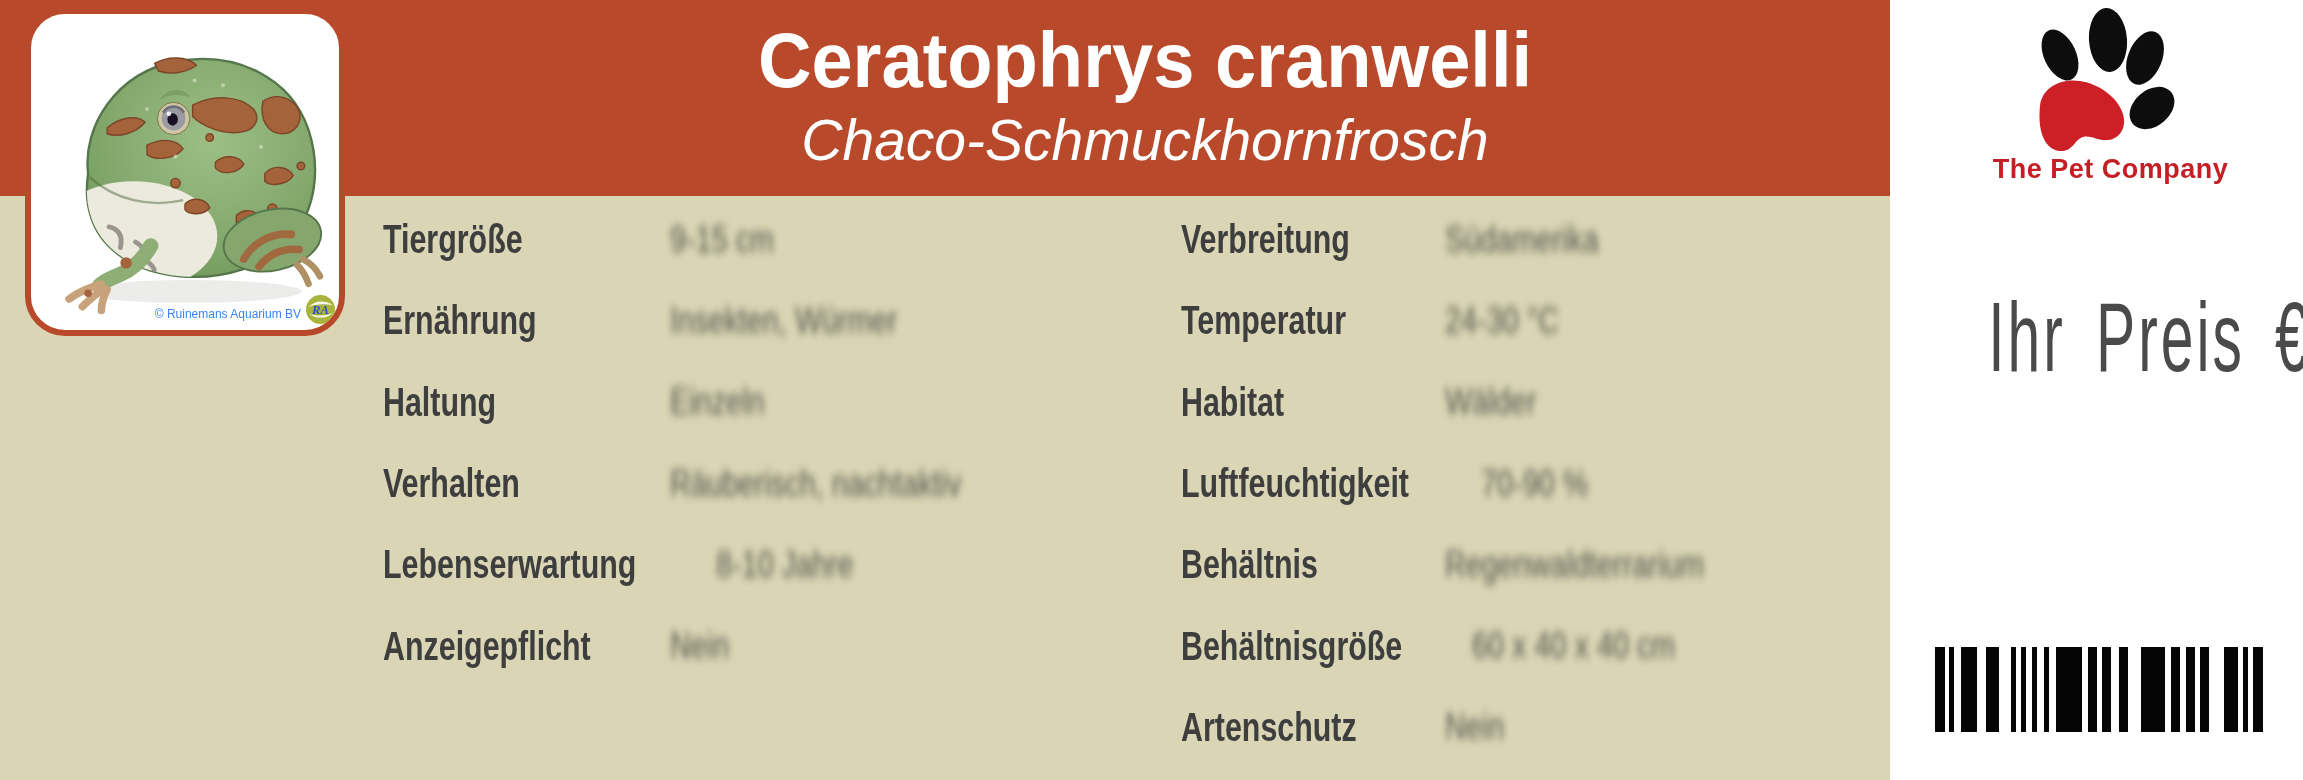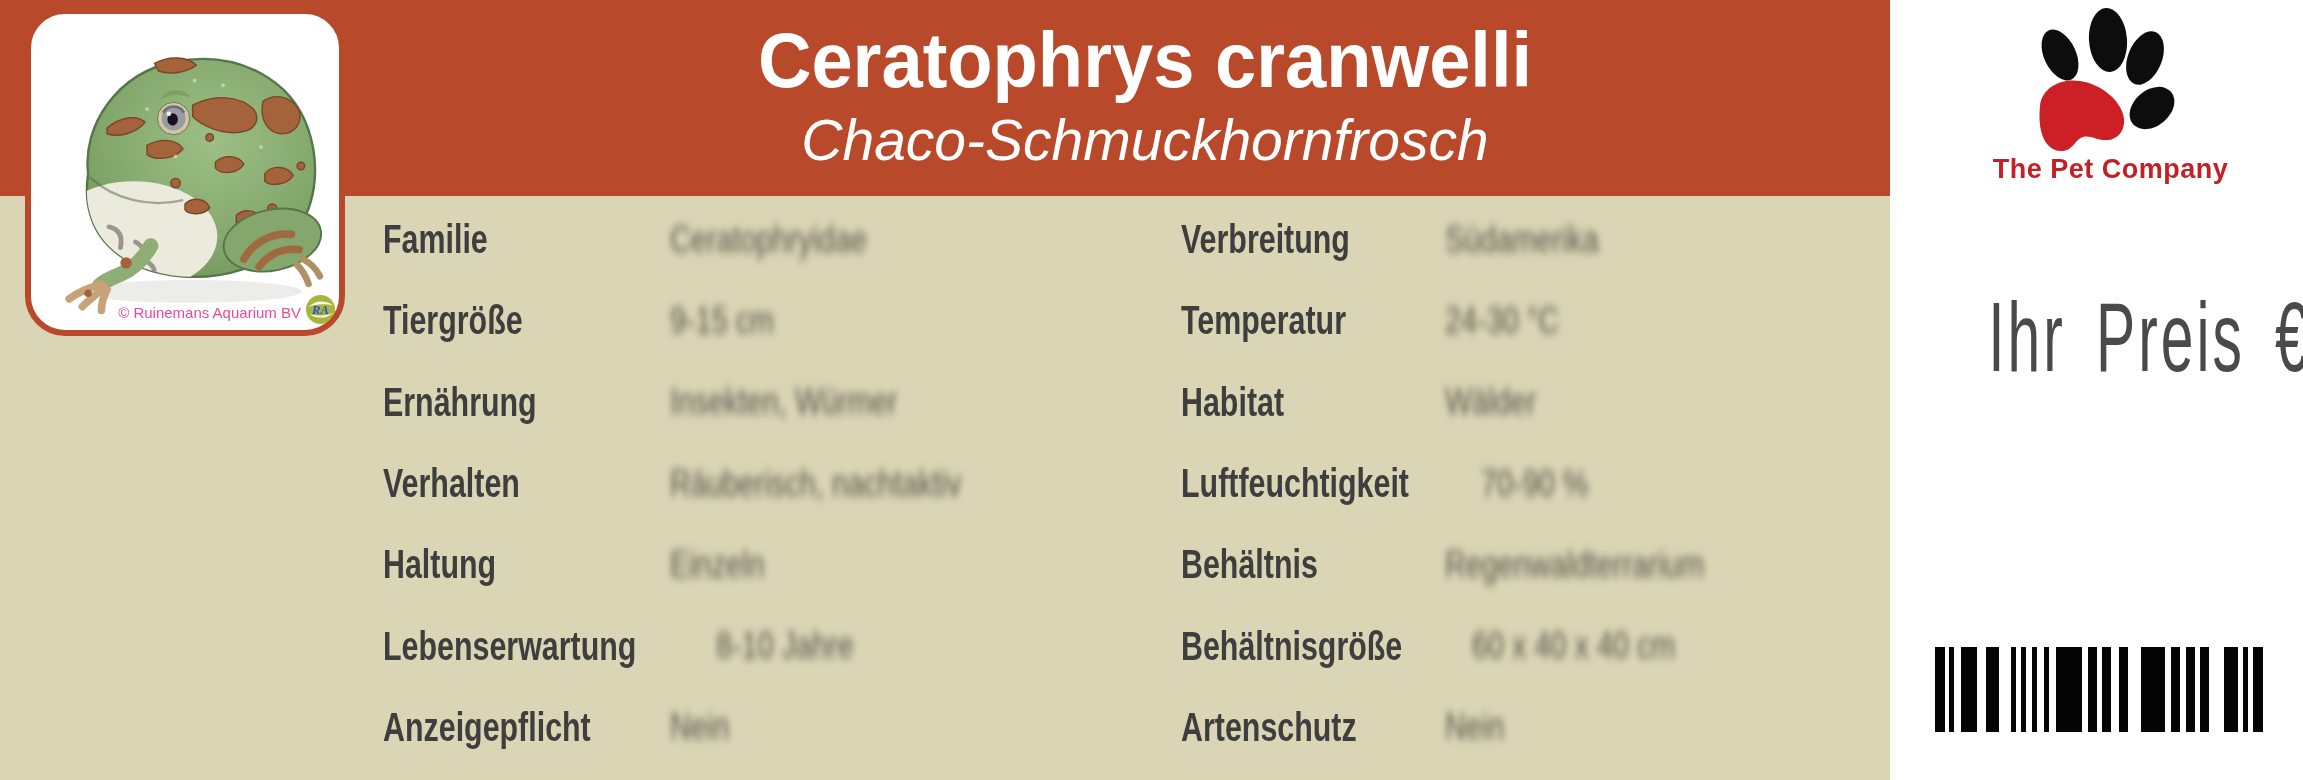--- a/index.html
+++ b/index.html
@@ -12,21 +12,21 @@
 
   .header{position:absolute;left:400px;top:0;width:1490px;height:196px;text-align:center;color:#fff;}
   .title{margin-top:20px;font-size:78px;font-weight:bold;line-height:1.05;
          transform:scaleX(.95);transform-origin:50% 50%;white-space:nowrap;}
   .subtitle{font-size:57px;font-style:italic;line-height:1;margin-top:10px;white-space:nowrap;text-align:center;}
 
   
   .card{position:absolute;left:25px;top:8px;width:320px;height:328px;background:#fff;
         border:6px solid var(--c-band,#b84a2b);border-radius:40px;box-sizing:border-box;overflow:hidden;}
   .frog{position:absolute;left:2px;top:0;width:304px;height:304px;}
-  .credit{position:absolute;right:38px;bottom:9px;font-size:15px;color:#ec4899;white-space:nowrap;}
+  .credit{position:absolute;right:38px;bottom:9px;font-size:12px;color:#3b82f6;white-space:nowrap;}
   .ra{position:absolute;right:3px;bottom:5px;width:31px;height:31px;}
 
   
   .col{position:absolute;top:199px;}
   .col-left{left:383px;width:760px;}
   .col-right{left:1181px;width:745px;}
   .row{height:81.3px;display:flex;align-items:center;}
   .lbl{font-weight:bold;font-size:40px;color:var(--c-label,#3e3e3e);white-space:nowrap;
        transform:scaleX(.76);transform-origin:0 50%;}
   .col-left  .lbl{flex:0 0 287px;}
@@ -145,38 +145,34 @@
     <svg class="ra" viewBox="0 0 32 32">
       <circle cx="16" cy="16" r="15" fill="#a8b43c"></circle>
       <path d="M 3 14 C 10 6, 22 6, 29 12 C 22 10, 10 10, 3 14 Z" fill="#ffffff" opacity="0.9"></path>
       <path d="M 4 20 C 11 26, 23 26, 29 19 C 23 23, 11 23, 4 20 Z" fill="#ffffff" opacity="0.9"></path>
       <text x="16" y="21" text-anchor="middle" font-size="13" font-style="italic" font-weight="bold" fill="#2a4fd0" font-family="Liberation Serif, serif">RA</text>
     </svg>
   </div>
 
   <div class="col col-left">
     <div class="row">
-      <span class="lbl">Familie</span>
-      <span class="val">Ceratophryidae</span>
-    </div>
-    <div class="row">
       <span class="lbl">Tiergröße</span>
       <span class="val">9-15 cm</span>
     </div>
     <div class="row">
       <span class="lbl">Ernährung</span>
       <span class="val">Insekten, Würmer</span>
     </div>
     <div class="row">
+      <span class="lbl">Haltung</span>
+      <span class="val">Einzeln</span>
+    </div>
+    <div class="row">
       <span class="lbl">Verhalten</span>
       <span class="val">Räuberisch, nachtaktiv</span>
-    </div>
-    <div class="row">
-      <span class="lbl">Haltung</span>
-      <span class="val">Einzeln</span>
     </div>
     <div class="row">
       <span class="lbl">Lebenserwartung</span>
       <span class="val">8-10 Jahre</span>
     </div>
     <div class="row">
       <span class="lbl">Anzeigepflicht</span>
       <span class="val">Nein</span>
     </div>
   </div>

